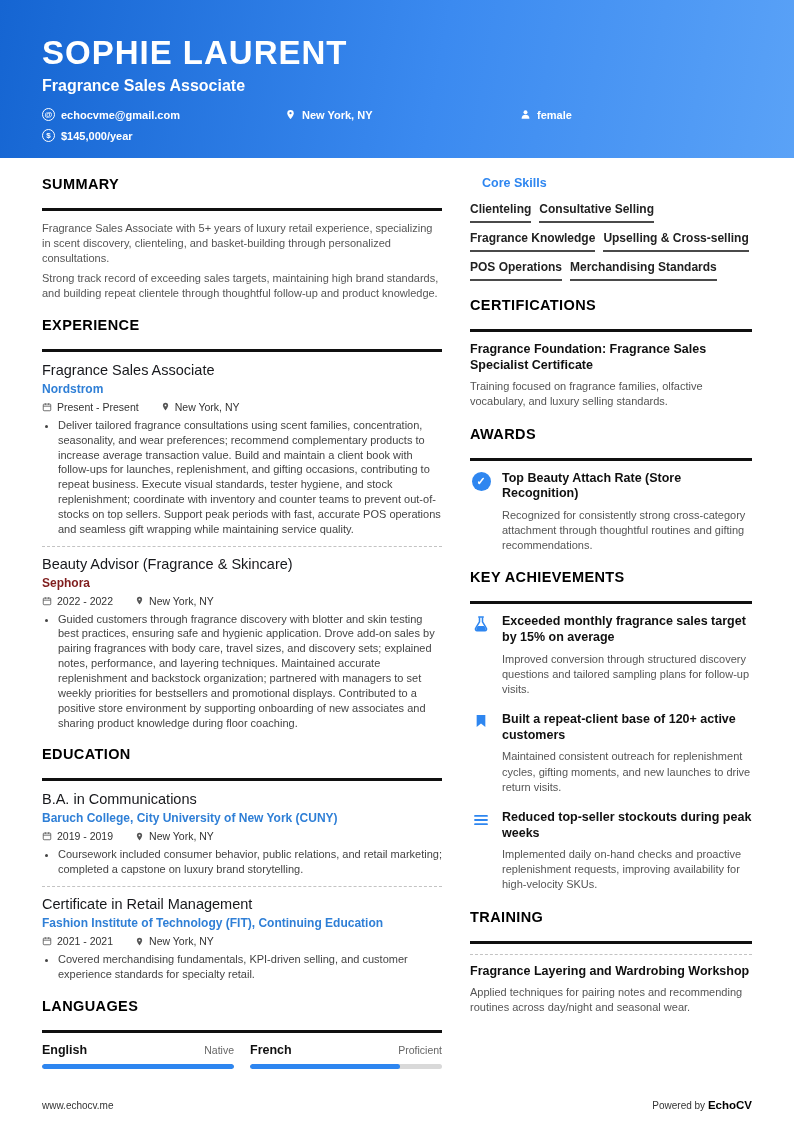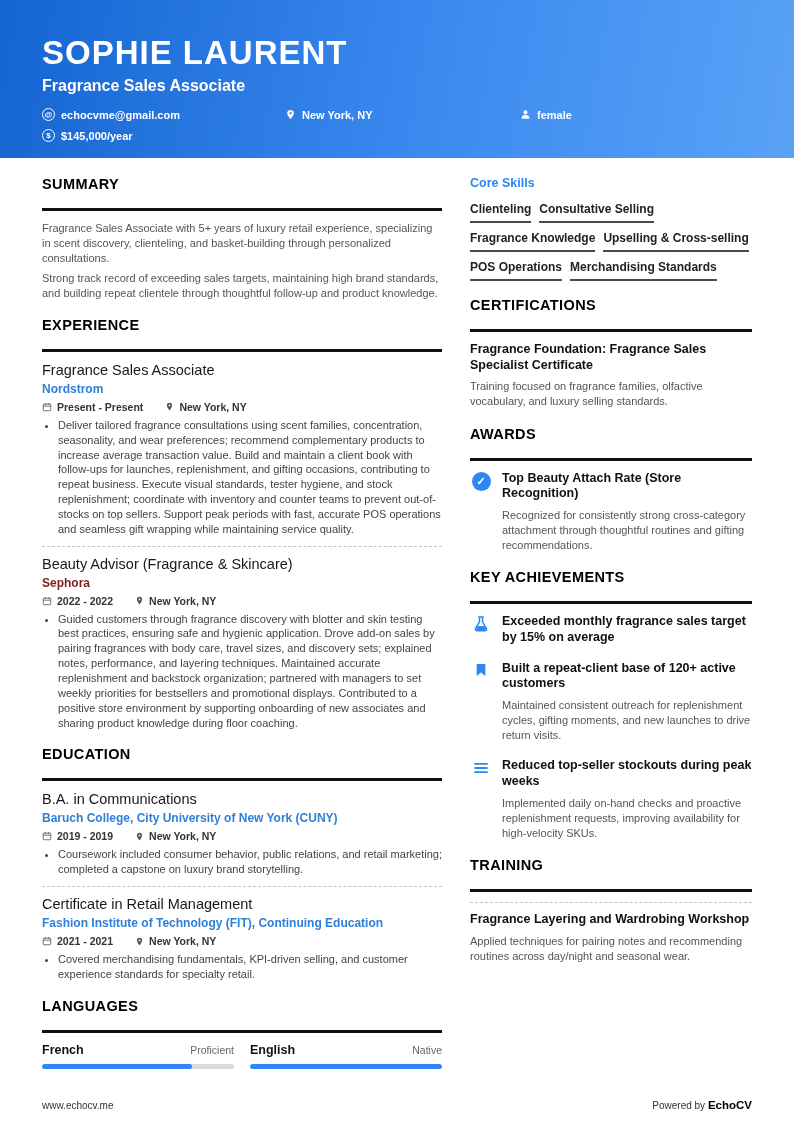--- a/index.html
+++ b/index.html
@@ -40,34 +40,34 @@
     font-size:14.5px; font-weight:bold; letter-spacing:0.4px;
     border-bottom:3px solid #101010; padding-bottom:16px; margin-bottom:10px;
     color:#000;
   }
   .para { font-size:11px; color:#555; line-height:1.38; margin-bottom:4px; }
   
   .entry-title { font-size:14.5px; color:#17181c; font-weight:normal; margin-top:4px; }
   .entry-org { font-size:12px; font-weight:bold; margin-top:4px; color:#2f7fd6; }
   .entry-org.alt { color:#7f1d1d; }
   .meta-row { display:flex; align-items:center; gap:22px; margin-top:5px; }
-  .meta-item { display:flex; align-items:center; gap:5px; font-size:10.5px; color:#333;font-weight:bold; }
+  .meta-item { display:flex; align-items:center; gap:5px; font-size:10.5px; color:#333; }
   ul.bullets { margin:5px 0 8px 0; padding-left:16px; }
   ul.bullets li { font-size:11px; color:#444; line-height:1.35; }
   .dashed-divider { border-top:1px dashed #c3c3c3; margin:9px 0 9px 0; }
   
   .lang-grid { display:flex; gap:16px; }
   .lang-block { flex:1; }
   .lang-top { display:flex; justify-content:space-between; align-items:baseline; }
   .lang-name { font-size:12.5px; font-weight:bold; color:#111; }
   .lang-level { font-size:10.5px; color:#666; }
   .lang-bar { height:5px; background:#d9d9d9; border-radius:3px; margin-top:7px; overflow:hidden; }
   .lang-fill { height:100%; background:#2e86f0; border-radius:3px; }
   
-  .skills-group-label { font-size:12.5px; font-weight:bold; color:#2e86f0; margin:2px 0 12px 0; }
+  .skills-group-label { font-size:12.5px; font-weight:bold; color:#2e86f0; margin:2px 0 12px 12px; }
   .skills-wrap { display:flex; flex-wrap:wrap; column-gap:22px; row-gap:13px;gap:8px; }
   .skill-item {
     font-size:12px; font-weight:bold; color:#222;
     border-bottom:2px solid #4a4a4a; padding-bottom:5px;
   }
   
   .item-title { font-size:12.5px; font-weight:bold; color:#101010; line-height:1.25; }
   .item-desc { font-size:11px; color:#555; line-height:1.38; margin-top:6px; }
   .icon-row { display:flex; gap:10px; margin-bottom:15px; }
   .icon-row:last-child { margin-bottom:0; }
@@ -257,34 +257,34 @@
           <li>Covered merchandising fundamentals, KPI-driven selling, and customer experience standards for specialty retail.</li>
         </ul>
       </div>
     </div>
 
     <div class="section">
       <div class="section-heading">LANGUAGES</div>
       <div class="lang-grid">
         <div class="lang-block">
           <div class="lang-top">
+            <span class="lang-name">English</span>
+            <span class="lang-level">Native</span>
+          </div>
+          <div class="lang-bar">
+            <div class="lang-fill" style="width: 100%;"></div>
+          </div>
+        </div>
+        <div class="lang-block">
+          <div class="lang-top">
             <span class="lang-name">French</span>
             <span class="lang-level">Proficient</span>
           </div>
           <div class="lang-bar">
             <div class="lang-fill" style="width: 78%;"></div>
-          </div>
-        </div>
-        <div class="lang-block">
-          <div class="lang-top">
-            <span class="lang-name">English</span>
-            <span class="lang-level">Native</span>
-          </div>
-          <div class="lang-bar">
-            <div class="lang-fill" style="width: 100%;"></div>
           </div>
         </div>
       </div>
     </div>
 
   </div>
 
   <div class="col-right">
 
     <div class="section">
@@ -328,20 +328,21 @@
           <span style="display:inline-flex;">
             <svg viewBox="0 0 24 24" width="18" height="18">
                 <path d="M9 2.5h6" stroke="#2e86f0" stroke-width="2" stroke-linecap="round"></path>
                 <path d="M10 3v6.2L4.9 17.6A2.2 2.2 0 0 0 6.8 21h10.4a2.2 2.2 0 0 0 1.9-3.4L14 9.2V3" fill="none" stroke="#2e86f0" stroke-width="2" stroke-linejoin="round"></path>
                 <path d="M7.7 14.5h8.6l2 3.4c.5.9-.1 2.1-1.2 2.1H6.9c-1.1 0-1.7-1.2-1.2-2.1z" fill="#2e86f0"></path>
               </svg>
           </span>
         </div>
         <div class="body">
           <div class="item-title">Exceeded monthly fragrance sales target by 15% on average</div>
+          <div class="item-desc">Improved conversion through structured discovery questions and tailored sampling plans for follow-up visits.</div>
         </div>
       </div>
 
       <div class="icon-row">
         <div class="icon-slot">
           <span style="display:inline-flex;">
             <svg viewBox="0 0 24 24" width="16" height="16">
                 <path d="M5.5 3h13v18l-6.5-5.2L5.5 21z" fill="#2e86f0"></path>
               </svg>
           </span>

